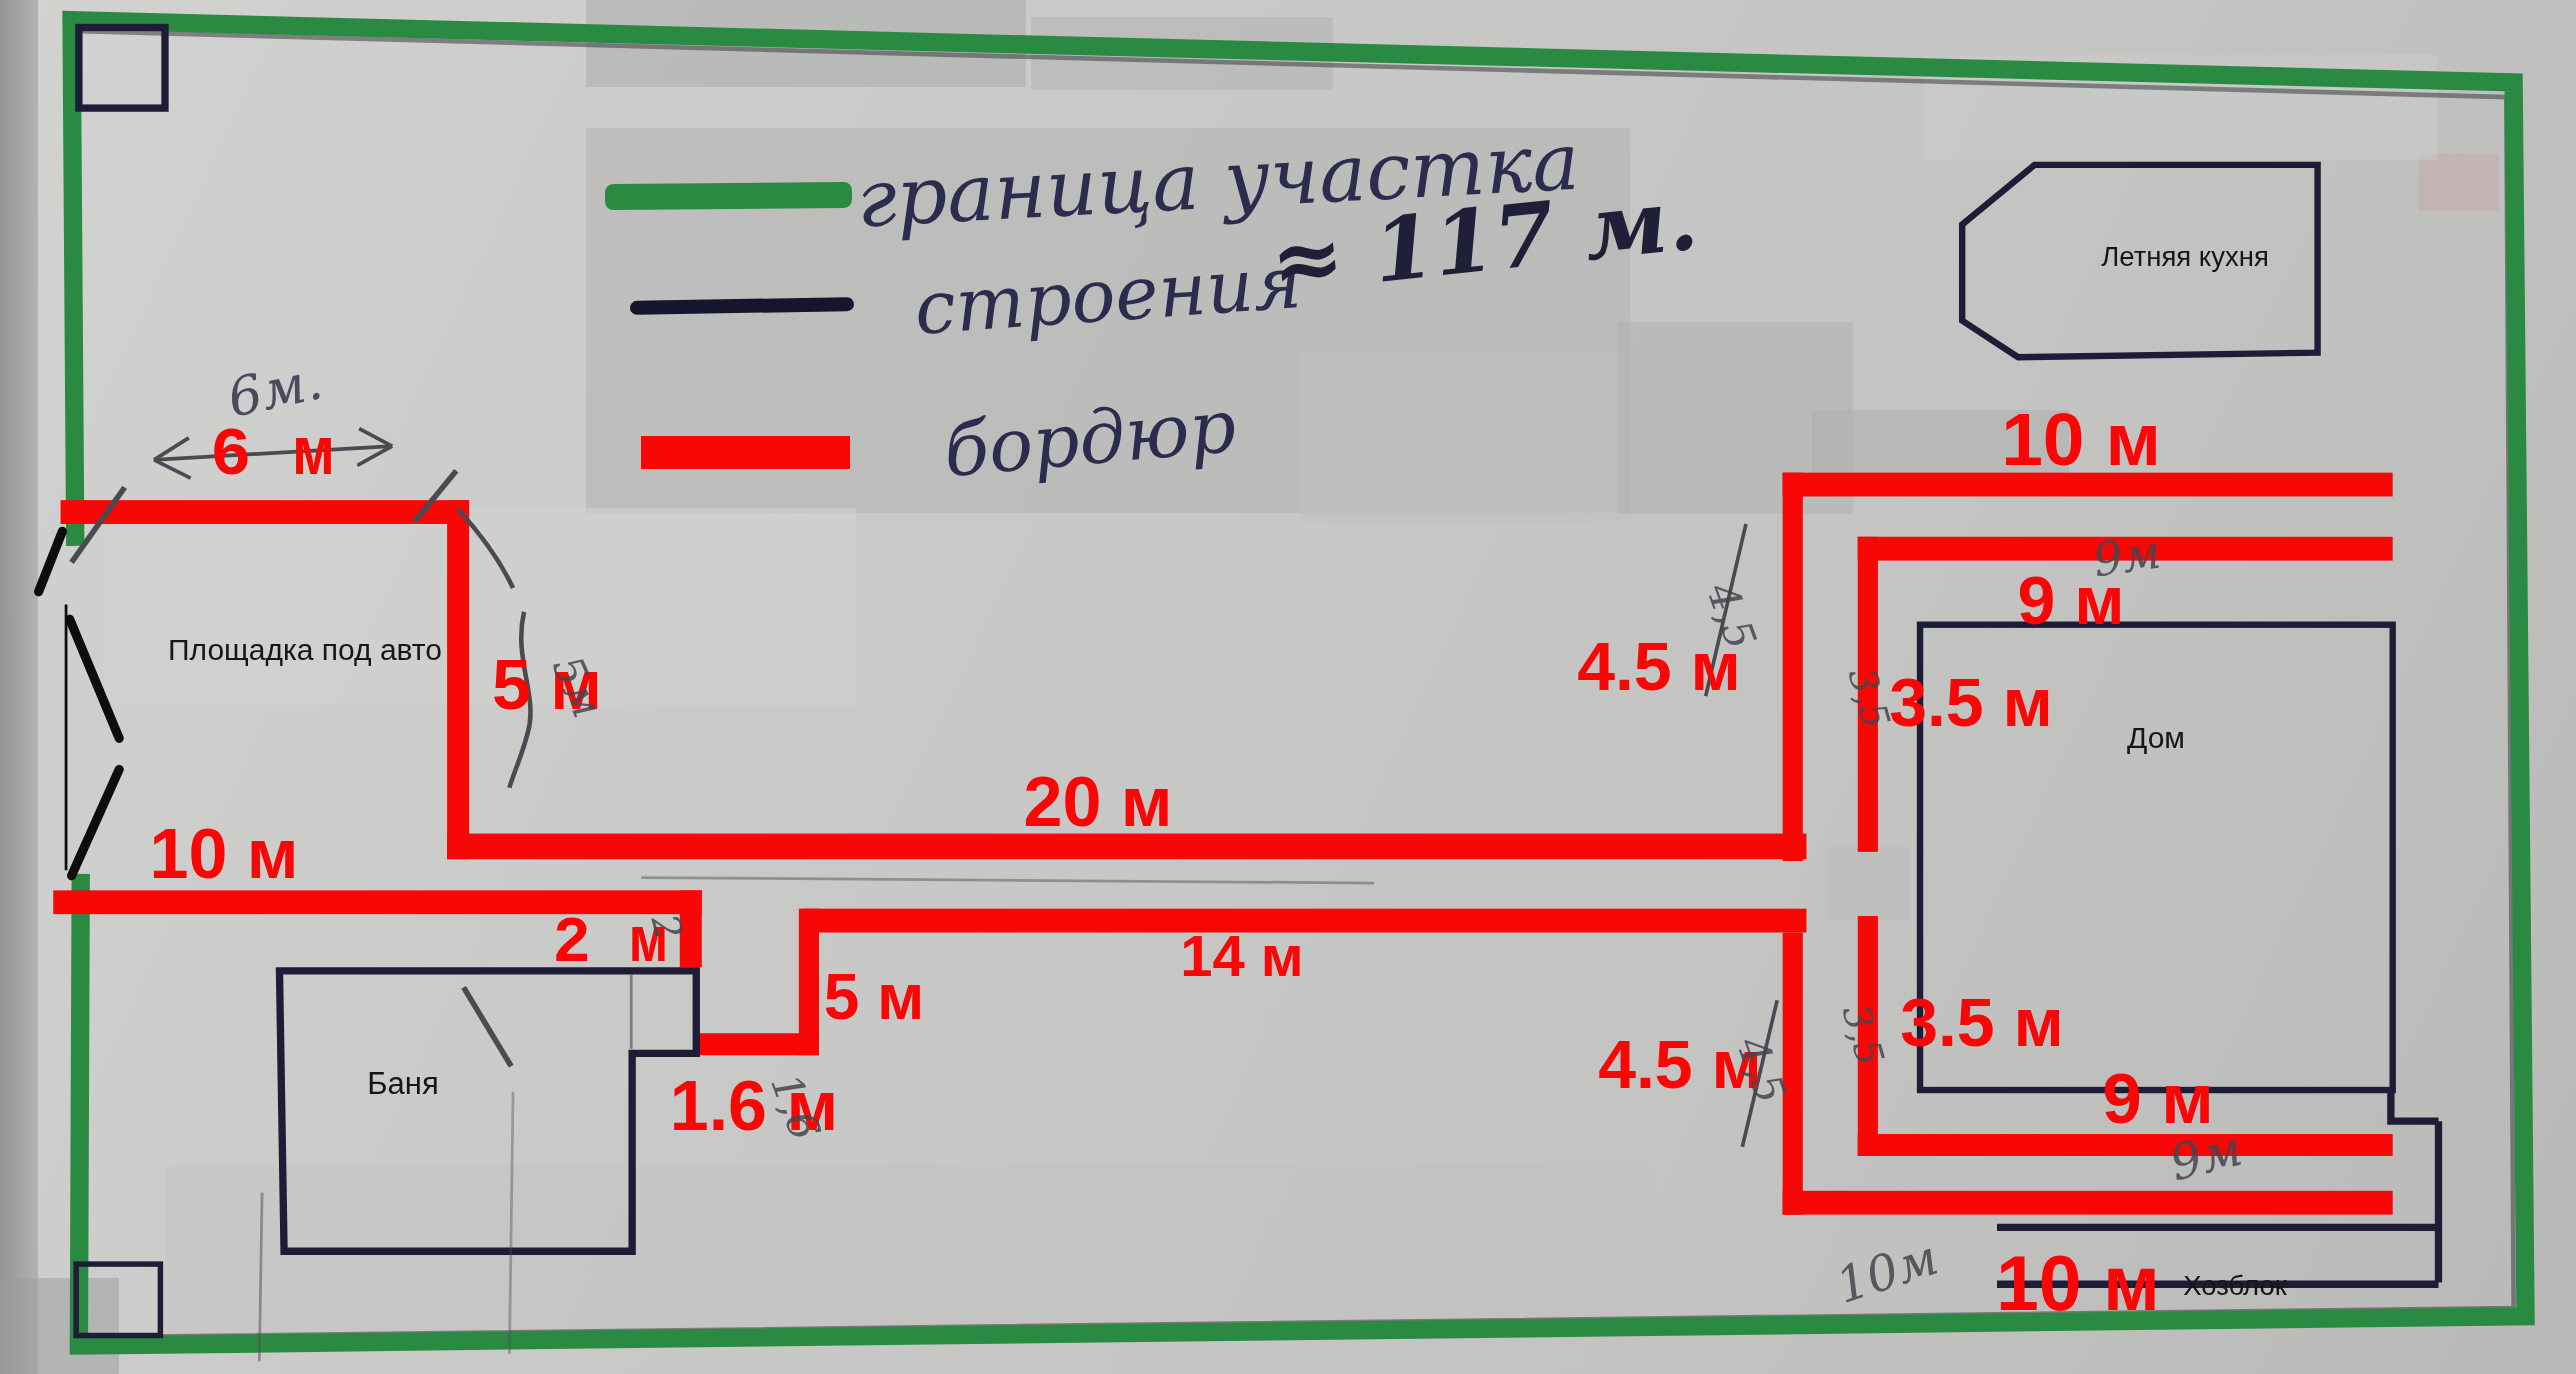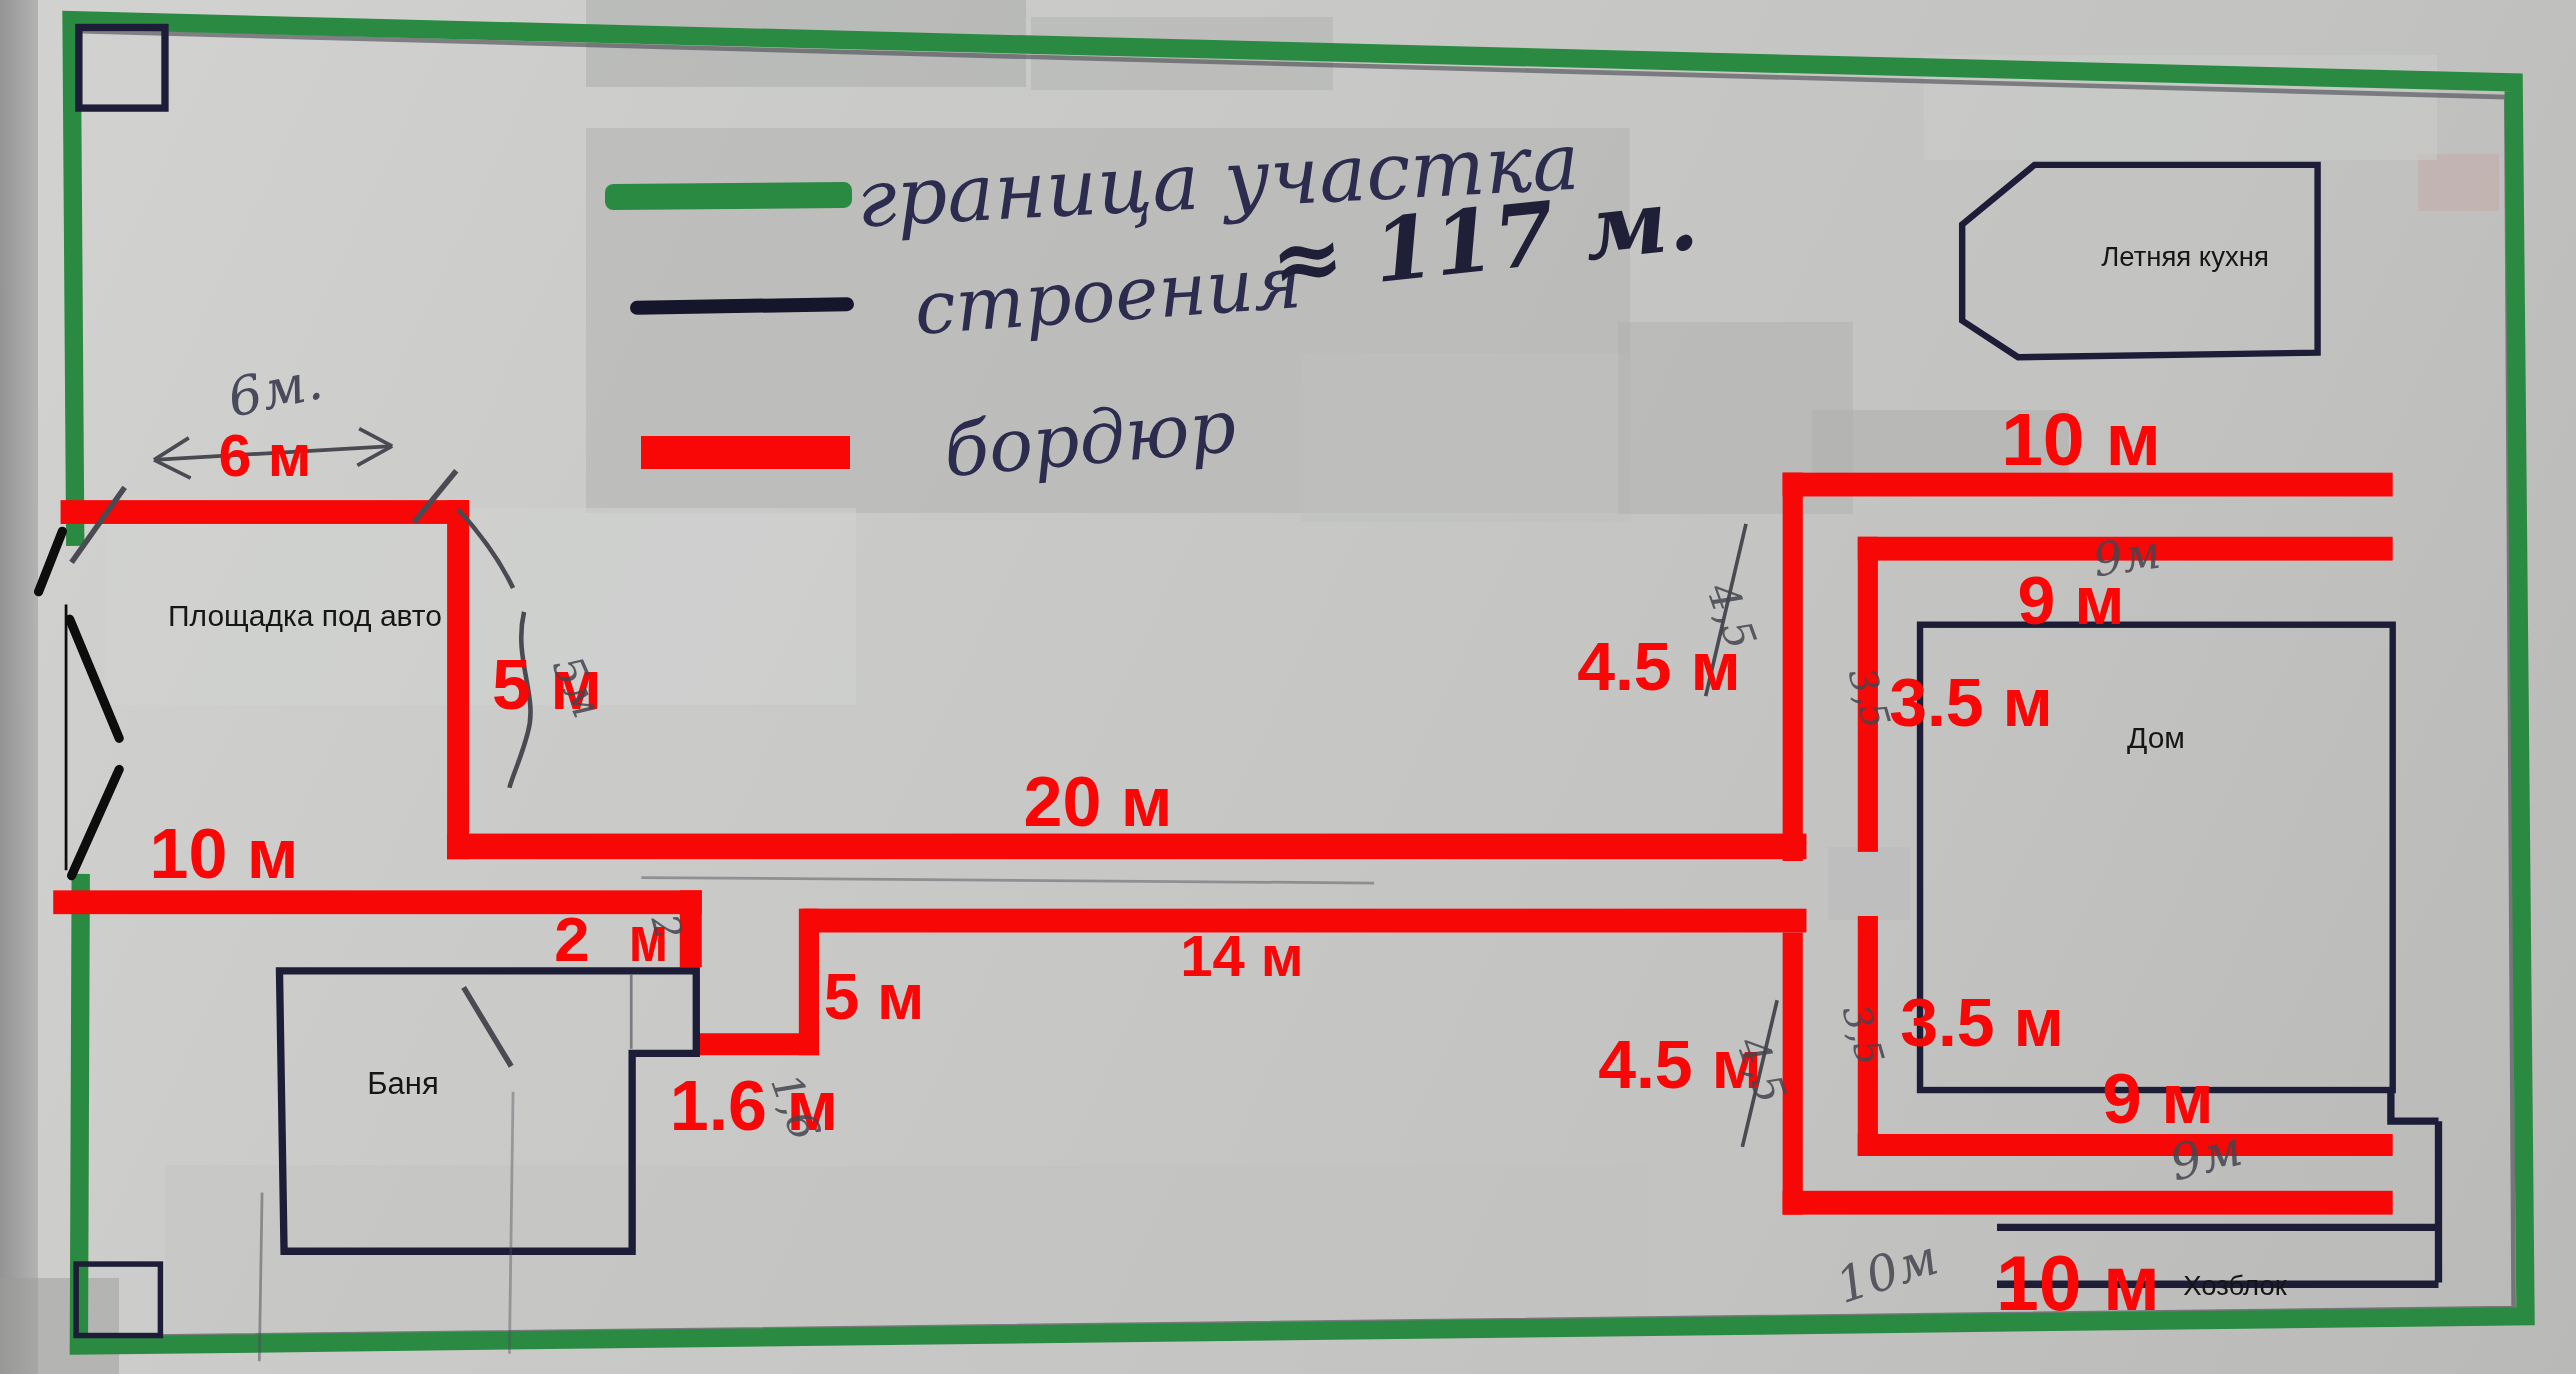--- a/index.html
+++ b/index.html
@@ -95,27 +95,27 @@
   <div>
     <div class="swatch" style="left:605px;top:183px;width:247px;height:26px;background:#2b8a42;border-radius:8.2px;transform:rotate(-.5deg);"></div>
     <div class="lbl hand" style="left:1218px;top:181px;font-size:79px;transform:translate(-50%,-50%) rotate(-3deg);">граница участка</div>
     <div class="swatch" style="left:630px;top:299px;width:224px;height:13.7px;background:#15152c;border-radius:7.3px;transform:rotate(-1deg);"></div>
     <div class="lbl hand" style="left:1108px;top:295px;font-size:73px;transform:translate(-50%,-50%) rotate(-4deg);">строения</div>
     <div class="swatch" style="left:641px;top:436px;width:209px;height:33px;background:#f90707;"></div>
     <div class="lbl hand" style="left:1090px;top:438px;font-size:73px;transform:translate(-50%,-50%) rotate(-5deg);">бордюр</div>
     <div class="lbl hand" style="left:1484px;top:240px;font-size:87px;font-weight:bold;color:#1f1f38;transform:translate(-50%,-50%) rotate(-6deg);">≈ 117 м.</div>
   </div>
 
-  <div class="lbl blk" style="left:305px;top:616px;font-size:30px;white-space:normal;width:275px;text-align:center;line-height:1.2;">Площадка под авто</div>
+  <div class="lbl blk" style="left:305px;top:650px;font-size:30px;white-space:normal;width:275px;text-align:center;line-height:1.2;">Площадка под авто</div>
   <div class="lbl blk" style="left:403px;top:1083px;font-size:31px;">Баня</div>
   <div class="lbl blk" style="left:2156px;top:738px;font-size:30px;">Дом</div>
   <div class="lbl blk" style="left:2185px;top:257px;font-size:27.5px;">Летняя кухня</div>
   <div class="lbl blk" style="left:2235px;top:1286px;font-size:27.5px;">Хозблок</div>
 
-  <div class="lbl red" style="left:265px;top:456px;font-size:59px;">6 м</div>
+  <div class="lbl red" style="left:272px;top:456px;font-size:69px;font-family:Liberation Mono, monospace;">6 м</div>
   <div class="lbl red" style="left:547px;top:685px;font-size:70px;">5 м</div>
   <div class="lbl red" style="left:224px;top:854px;font-size:70px;">10 м</div>
   <div class="lbl red" style="left:610px;top:944px;font-size:64px;font-family:Liberation Mono, monospace;">2 м</div>
   <div class="lbl red" style="left:874px;top:997px;font-size:64px;">5 м</div>
   <div class="lbl red" style="left:754px;top:1106px;font-size:70px;">1.6 м</div>
   <div class="lbl red" style="left:1098px;top:802px;font-size:70px;">20 м</div>
   <div class="lbl red" style="left:1242px;top:956px;font-size:58px;">14 м</div>
   <div class="lbl red" style="left:1659px;top:666px;font-size:68px;">4.5 м</div>
   <div class="lbl red" style="left:2081px;top:439px;font-size:75px;">10 м</div>
   <div class="lbl red" style="left:2071px;top:600px;font-size:68px;">9 м</div>

